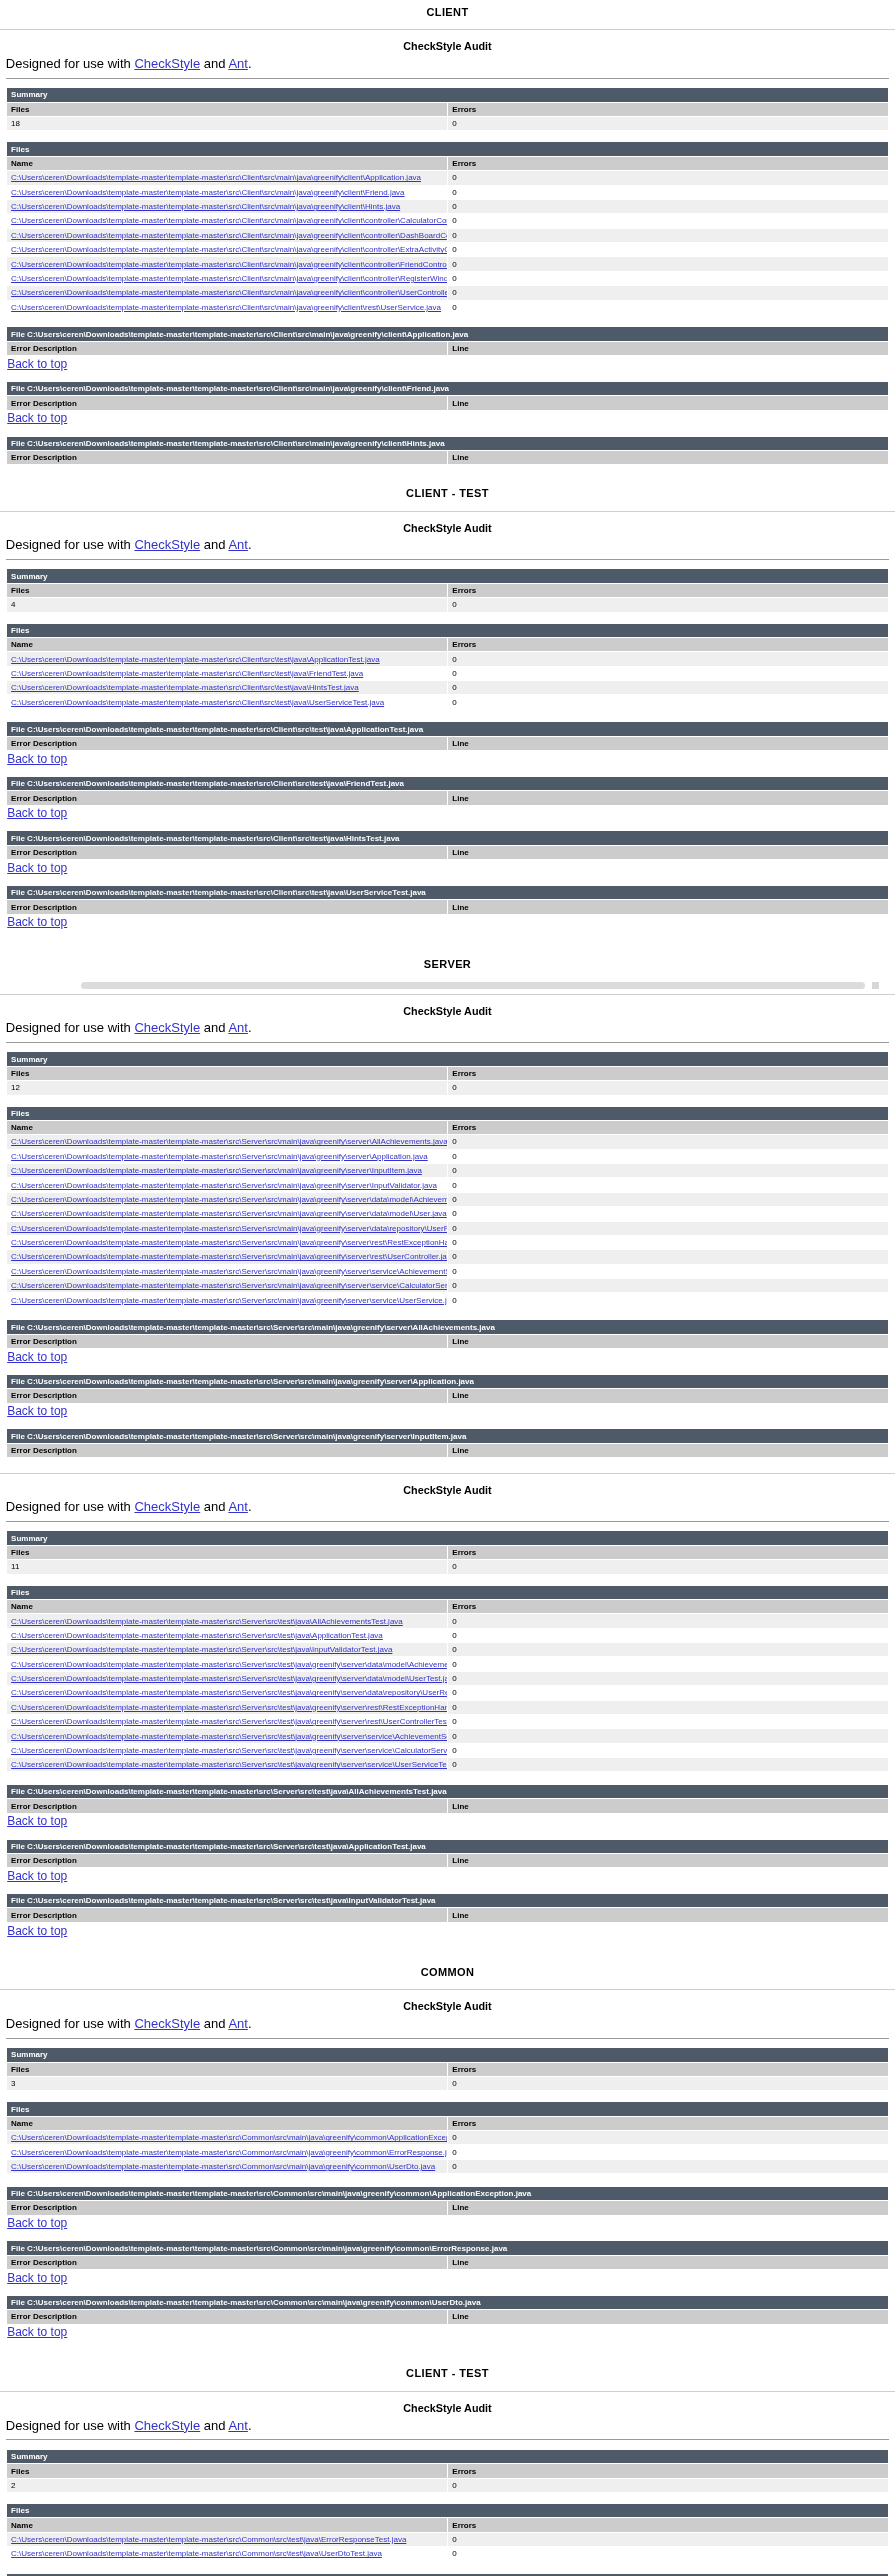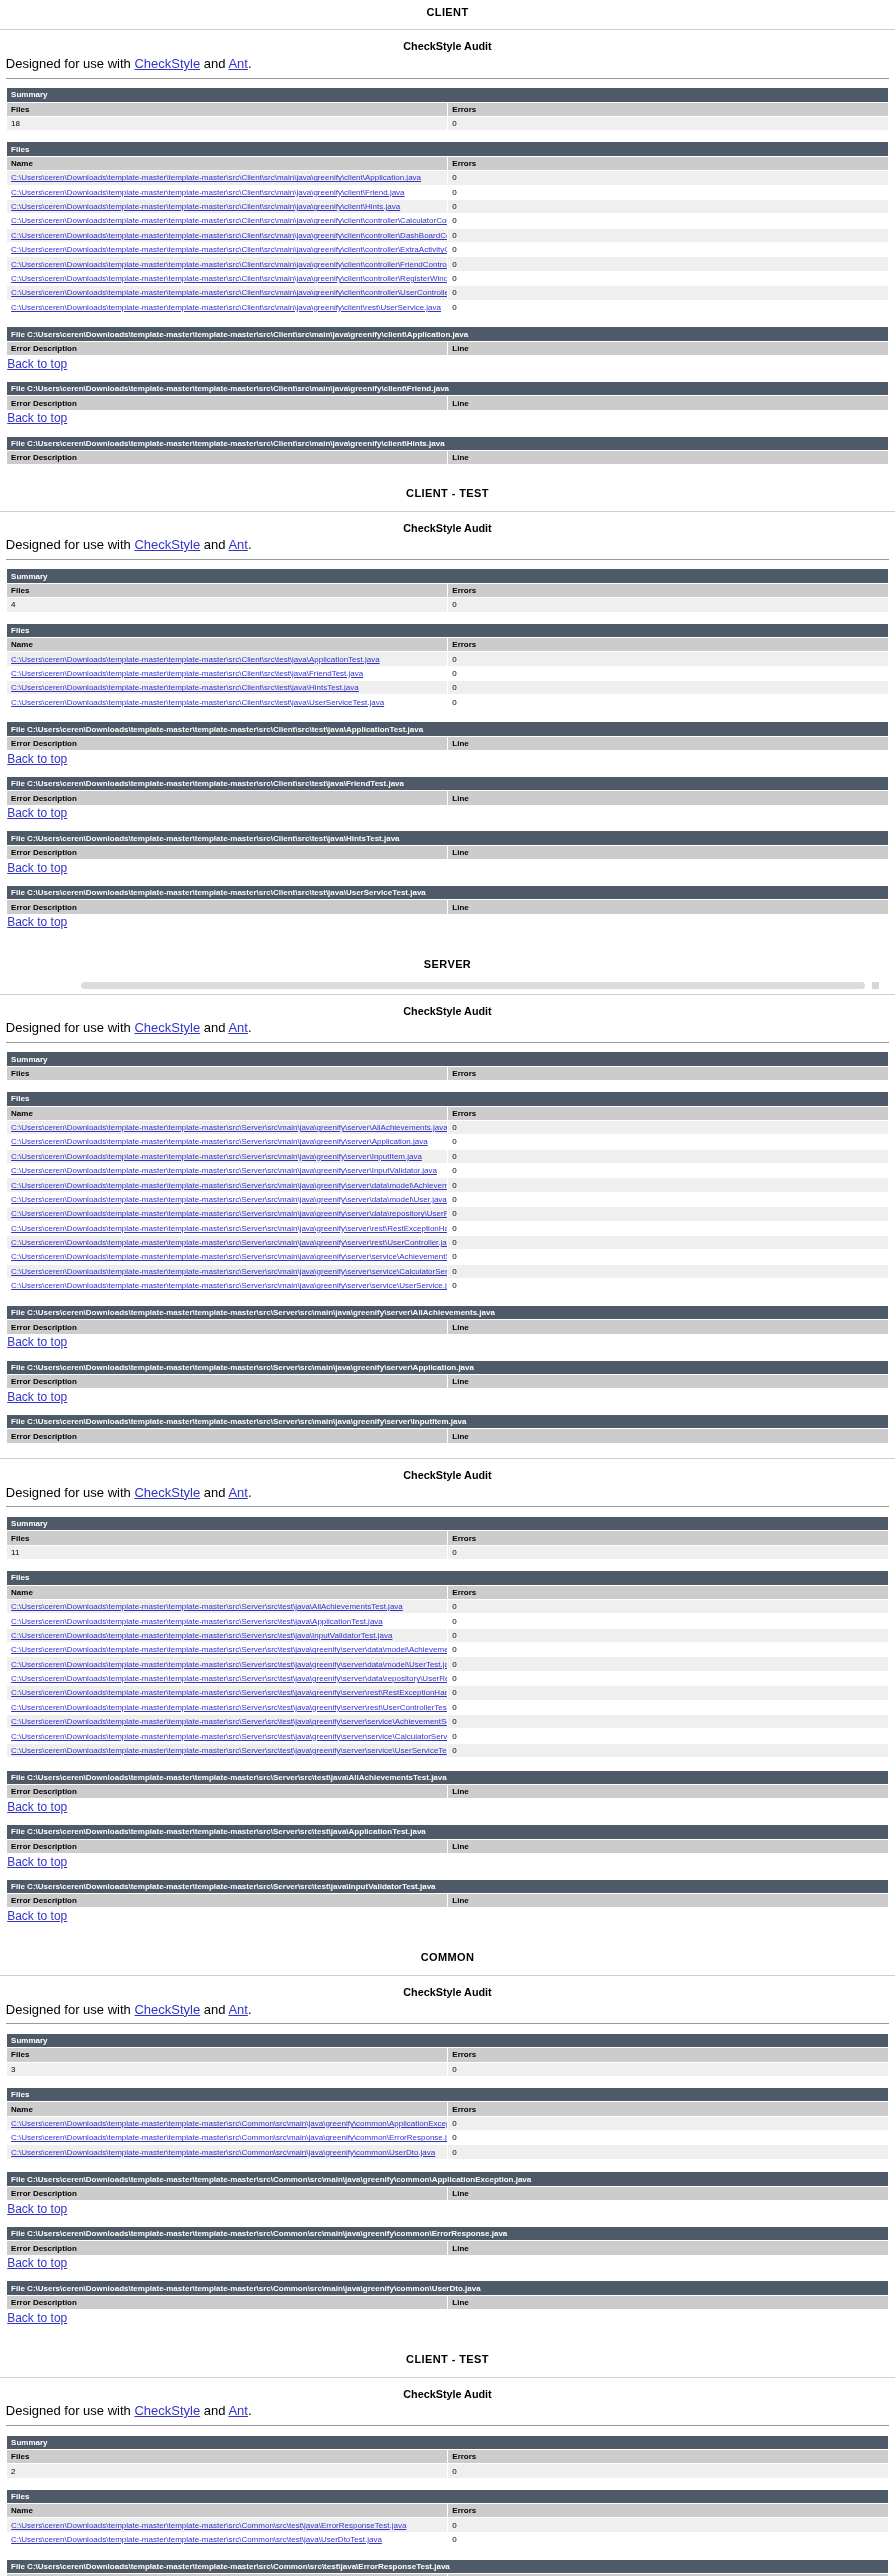--- a/index.html
+++ b/index.html
@@ -355,20 +355,24 @@
       <hr class="rule">
       <table class="rpt summary-table">
         <tbody>
           <tr>
             <td class="band" colspan="2">Summary</td>
           </tr>
           <tr>
             <td class="colhead c1">Files</td>
             <td class="colhead">Errors</td>
           </tr>
+          <tr class="odd">
+            <td class="data c1">12</td>
+            <td class="data">0</td>
+          </tr>
         </tbody>
       </table>
       <table class="rpt files-table">
         <tbody>
           <tr>
             <td class="band" colspan="2">Files</td>
           </tr>
           <tr>
             <td class="colhead">Name</td>
             <td class="colhead cerr">Errors</td>

